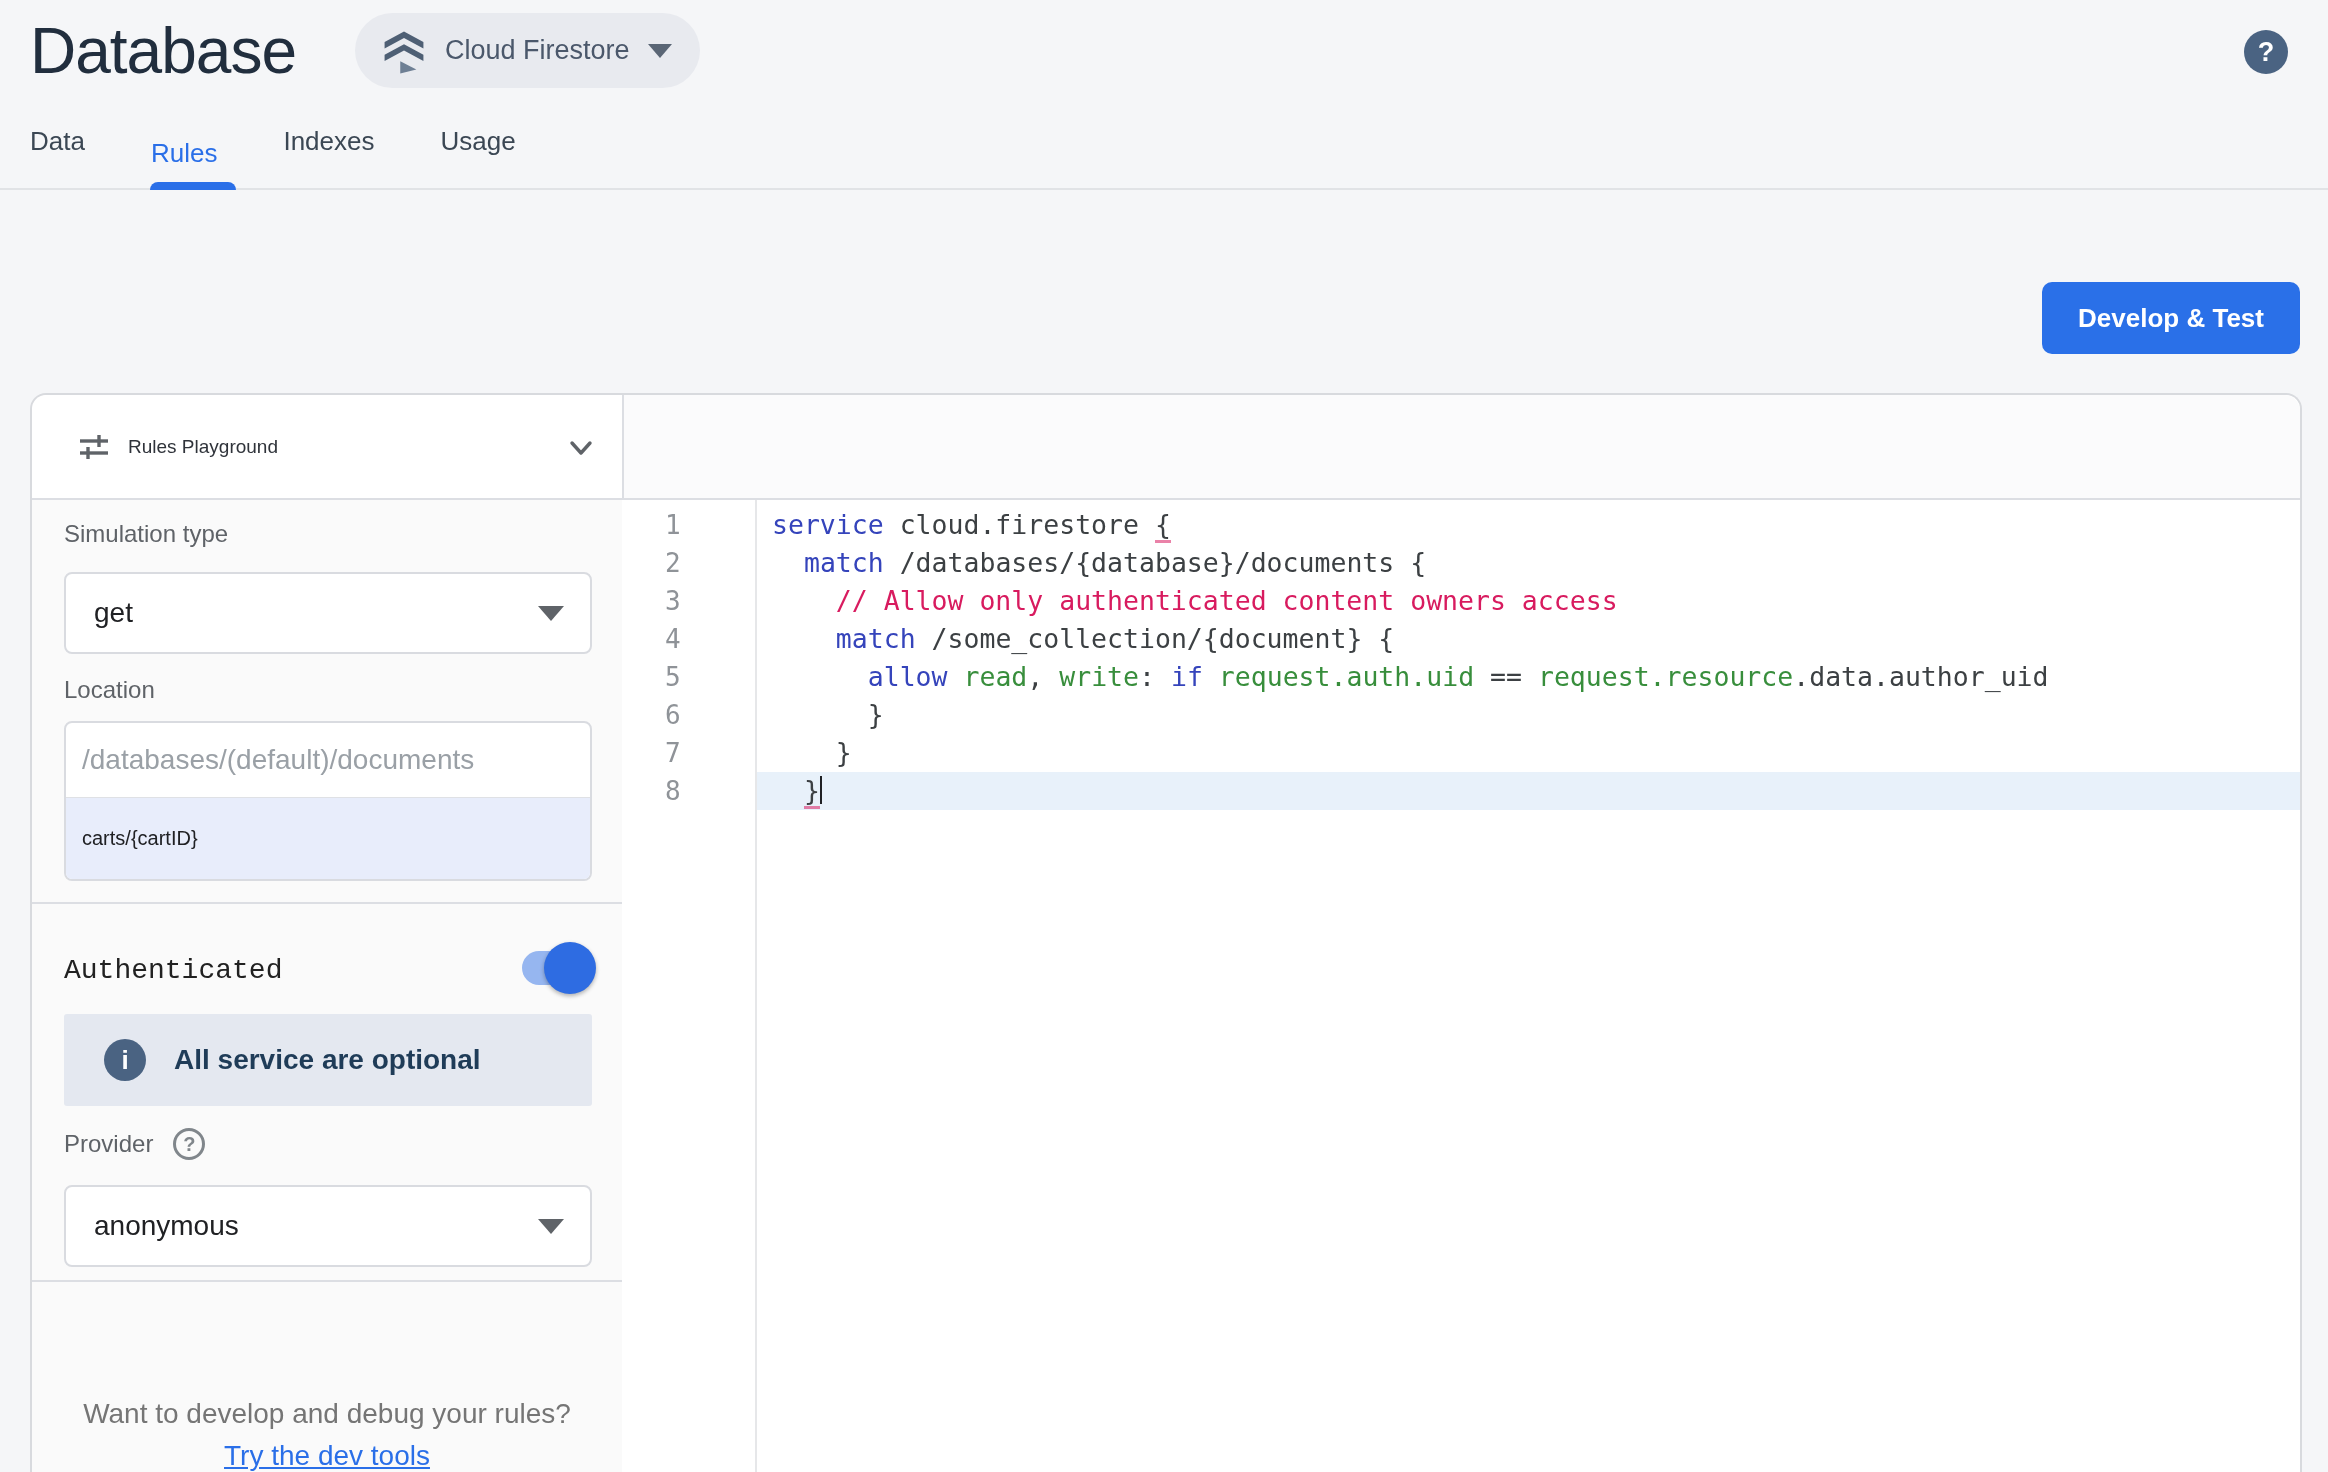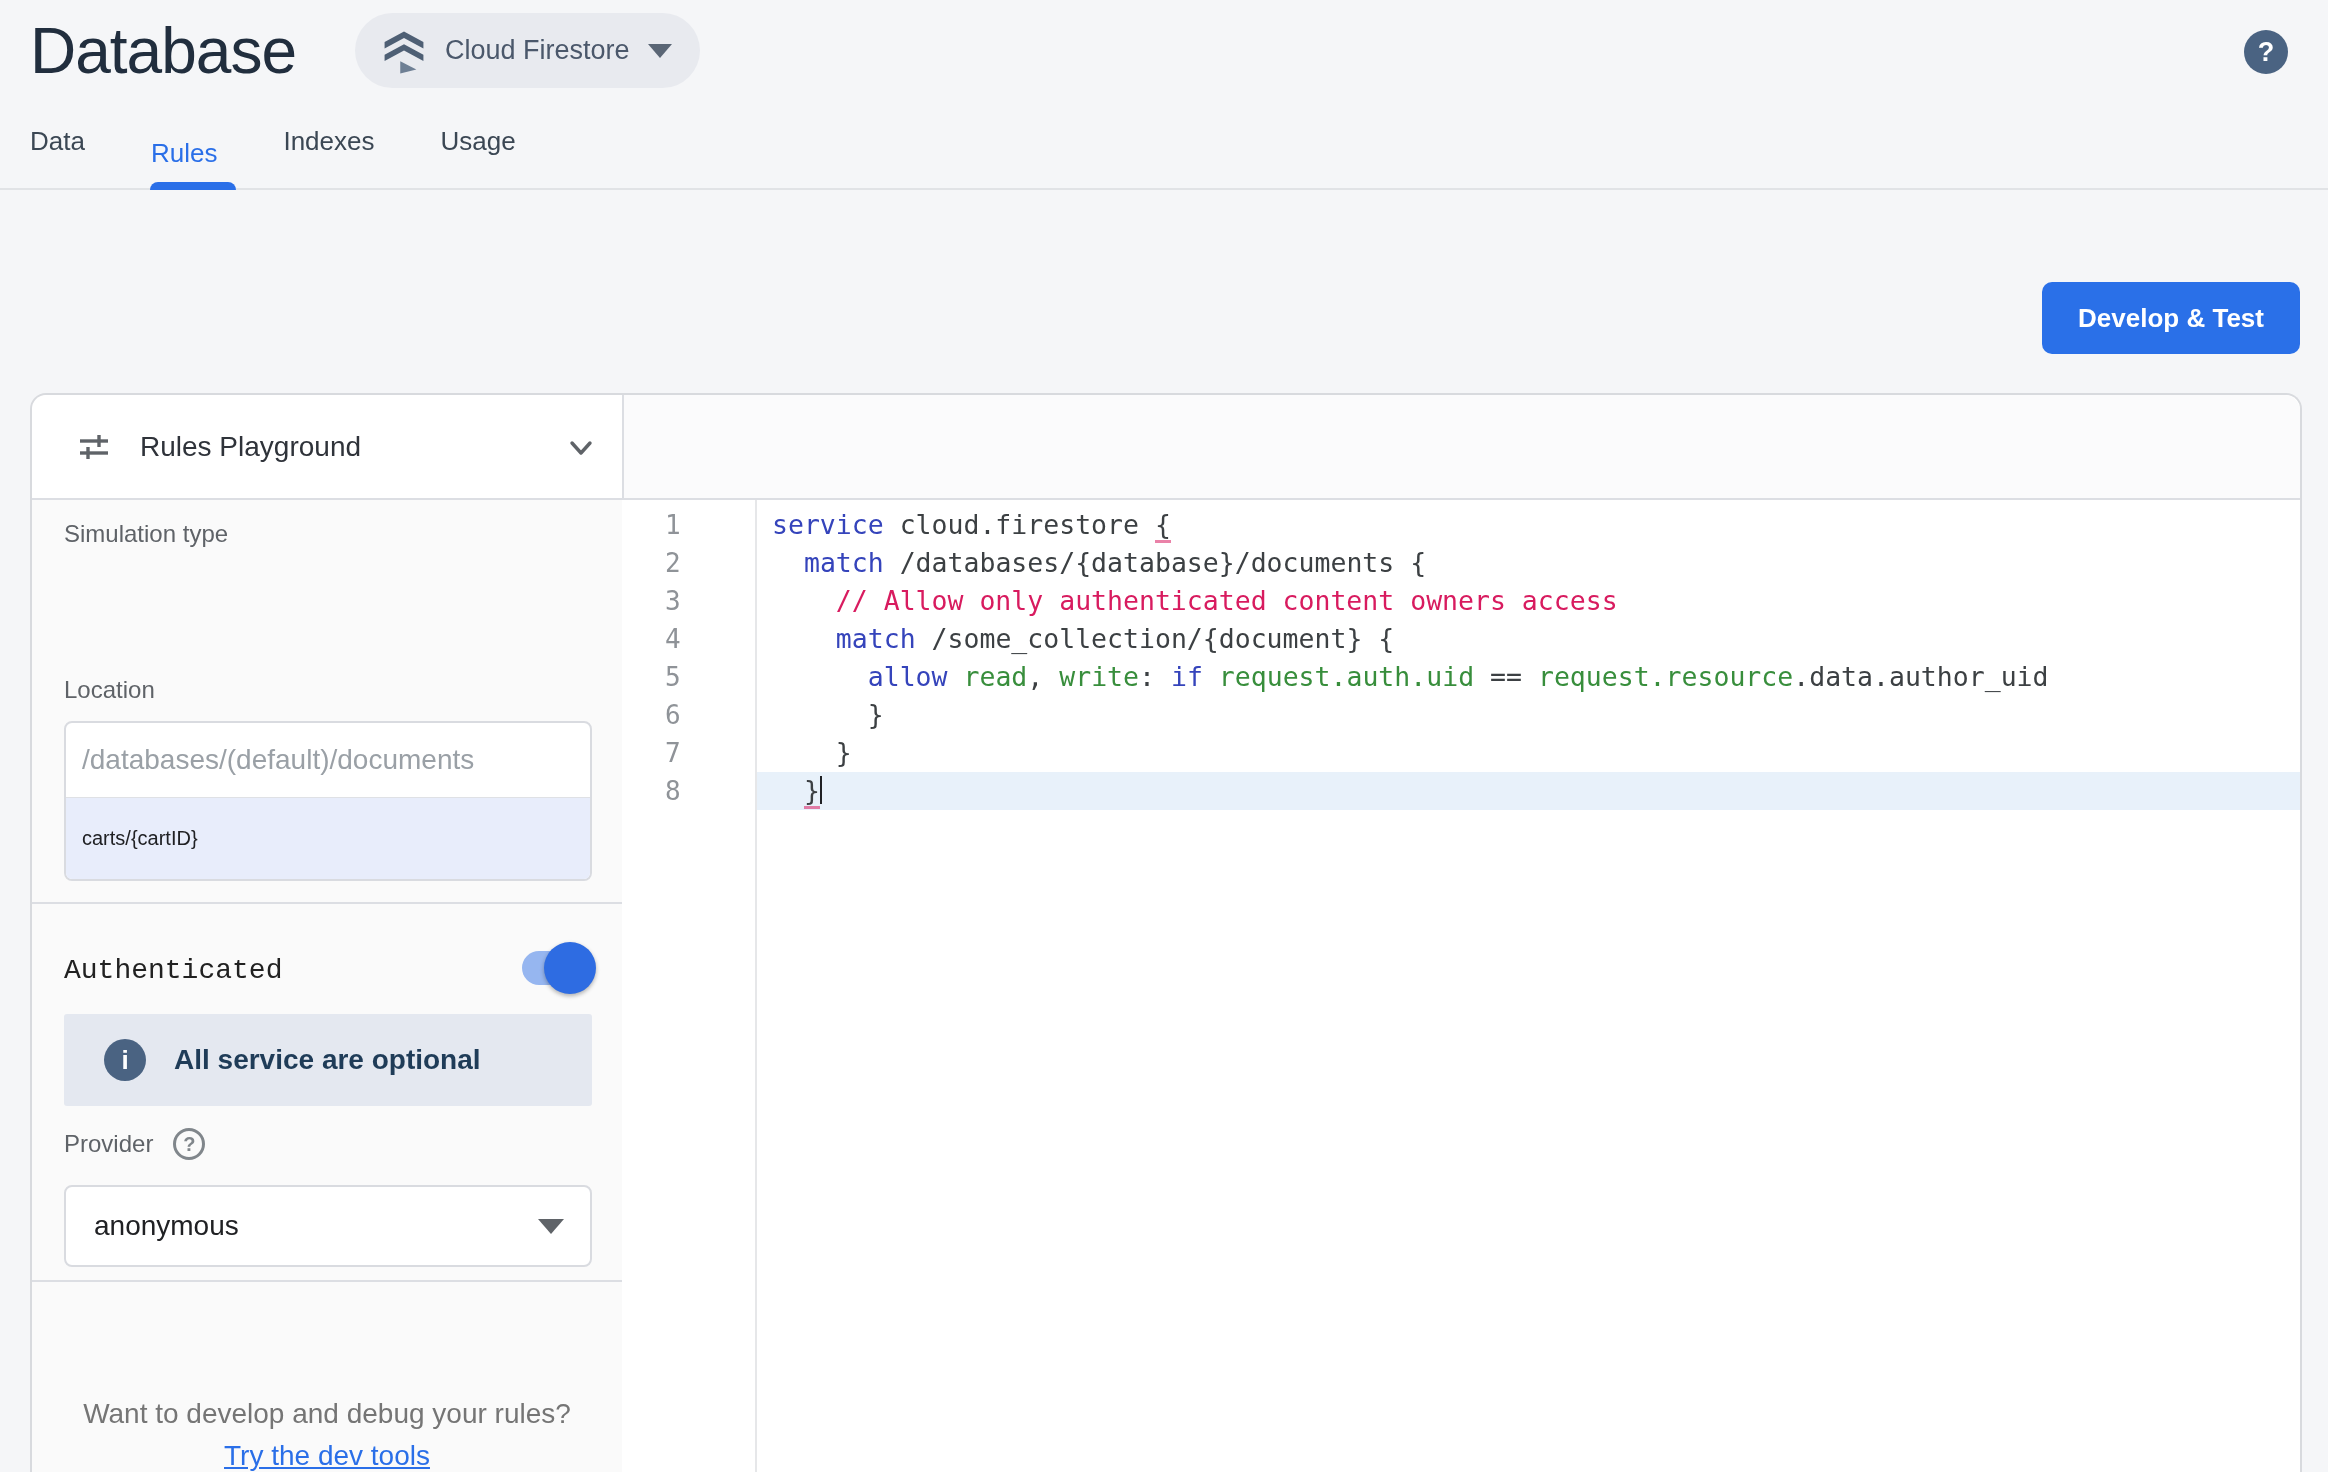--- a/index.html
+++ b/index.html
@@ -56,21 +56,21 @@
   }
   .card-header {
     position:absolute; left:0; top:0; width:100%; height:105px;
     border-bottom:2px solid #dcdee3; display:flex;
   }
   .ph-header {
     width:590px; height:100%; background:#fff; border-radius:16px 0 0 0;
     display:flex; align-items:center; position:relative;
   }
   .ph-header .tune-icon { margin-left:44px; }
-  .ph-title { margin-left:28px; font-size:28px; color:#2f333a; }
+  .ph-title { margin-left:16px; font-size:19px; color:#2f333a; }
   .ph-collapse { position:absolute; right:22px; top:34px; cursor:pointer; }
   .editor-header { flex:1; background:#fbfbfc; border-radius:0 16px 0 0; border-left:2px solid #dcdee3; }
   
   .playground {
     position:absolute; left:0; top:105px; width:590px; bottom:0; height:973px;
     background:#fafafa; border-radius:0 0 0 0;
   }
   .pg-label { position:absolute; left:32px; font-size:24px; color:#5f6368; }
   .pg-select {
     position:absolute; left:32px; width:528px; height:82px;
@@ -191,20 +191,24 @@
       <svg class="ph-collapse" width="38" height="38" viewBox="0 0 38 38">
         <polyline points="10,14 19,24 28,14" fill="none" stroke="#5f6368" stroke-width="3.4" stroke-linecap="round" stroke-linejoin="round"></polyline>
       </svg>
     </div>
     <div class="editor-header"></div>
   </div>
 
   <aside class="playground">
 
     <div class="pg-label" style="top:20px">Simulation type</div>
+    <div class="pg-select" style="top:72px">
+      <span class="sel-value">get</span>
+      <span class="sel-caret"></span>
+    </div>
 
     <div class="pg-label" style="top:176px">Location</div>
     <div class="loc-box">
       <div class="loc-prefix">/databases/(default)/documents</div>
       <div class="loc-input">carts/{cartID}</div>
     </div>
 
     <div class="pg-divider" style="top:402px"></div>
 
     <div class="auth-row">

